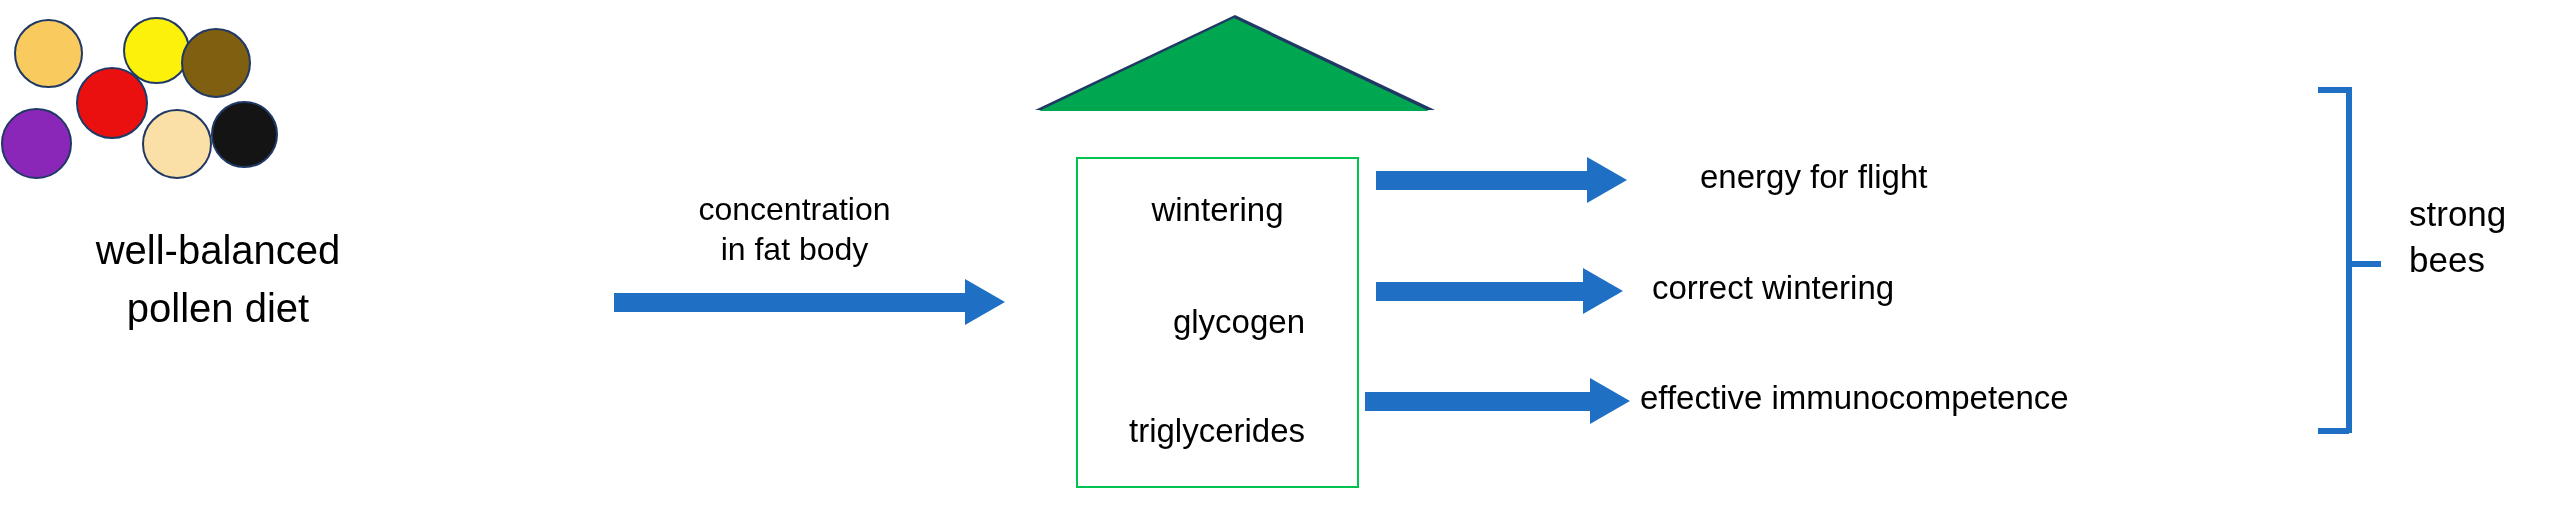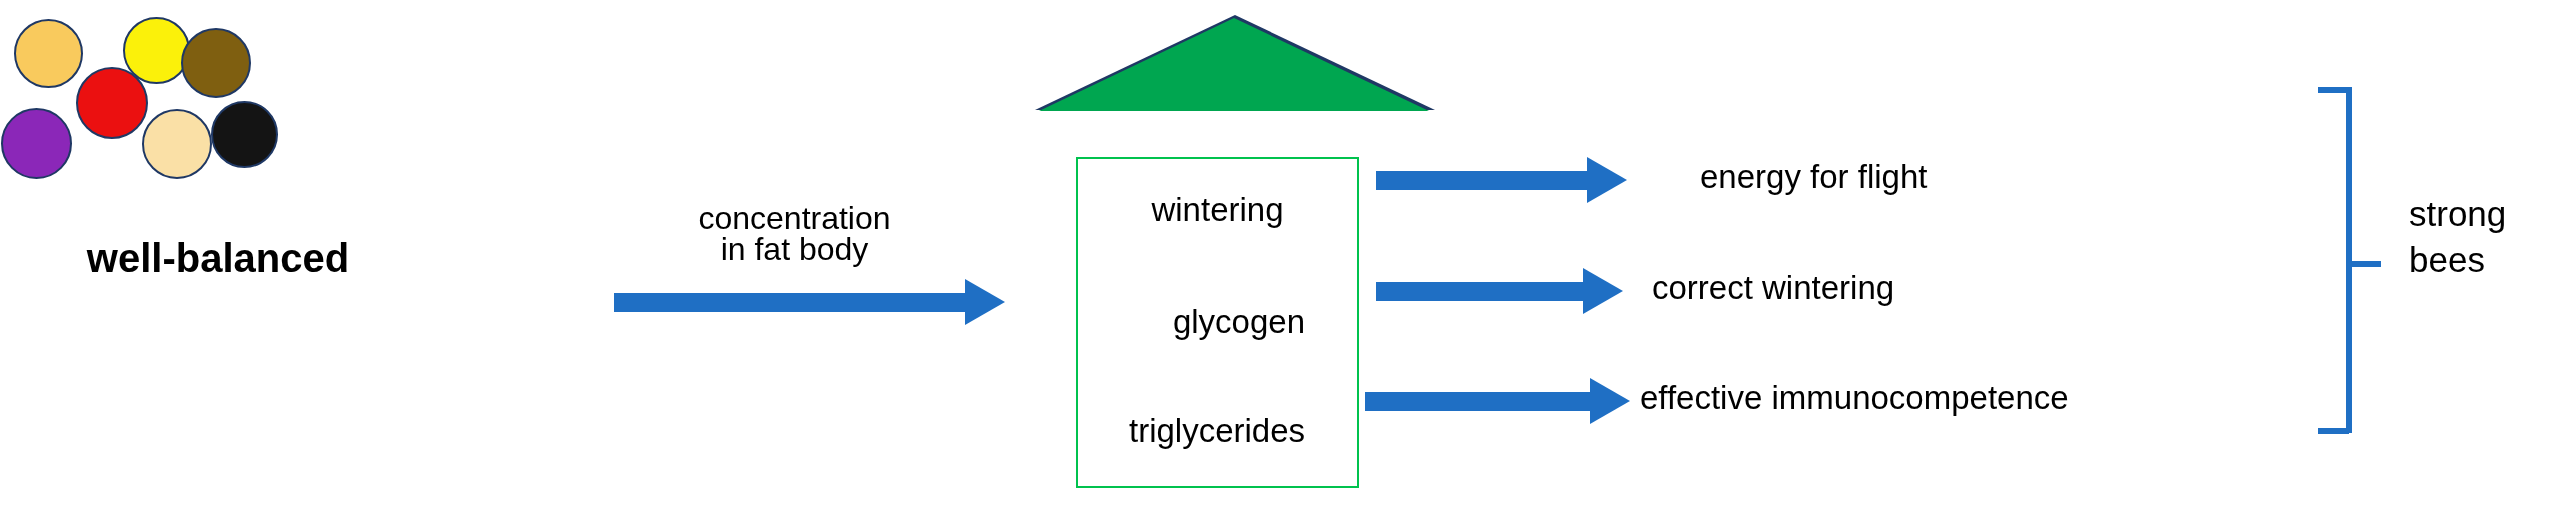--- a/index.html
+++ b/index.html
@@ -117,23 +117,24 @@
   <div class="abs" style="left:0;top:0;width:436px;height:192px;">
     <div class="pollen" style="left:14px;top:19px;width:69px;height:69px;background:#f9ca5d;"></div>
     <div class="pollen" style="left:123px;top:16.7px;width:67px;height:67px;background:#fbf10a;"></div>
     <div class="pollen" style="left:181px;top:28px;width:70px;height:70px;background:#7f5f10;"></div>
     <div class="pollen" style="left:76px;top:67px;width:72px;height:72px;background:#eb1010;"></div>
     <div class="pollen" style="left:1.3px;top:108px;width:71px;height:71px;background:#8b27b8;"></div>
     <div class="pollen" style="left:142px;top:109px;width:70px;height:70px;background:#fae0a6;"></div>
     <div class="pollen" style="left:211px;top:101px;width:67px;height:67px;background:#141414;"></div>
   </div>
 
-  <div class="txt t-diet" style="top:236px;font-weight:bold;">well-balanced</div>
+  <div class="txt t-diet" style="top:228px;">well-balanced</div>
+  <div class="txt t-diet" style="top:286px;">pollen diet</div>
 
-  <div class="txt t-conc" style="top:192px;margin-top:9px;">concentration</div>
+  <div class="txt t-conc" style="top:192px;">concentration</div>
   <div class="txt t-conc" style="top:232px;">in fat body</div>
 
   <div class="arrow" style="left:614px;top:279px;width:391px;height:46px;">
     <div class="shaft" style="top:13.5px;width:354px;height:19px;"></div>
     <div class="head" style="left:351px;top:0;"></div>
   </div>
 
   <div class="roof-outline" style="left:1035px;top:15.4px;"></div>
   <div class="roof" style="left:1039px;top:18px;"></div>
 

